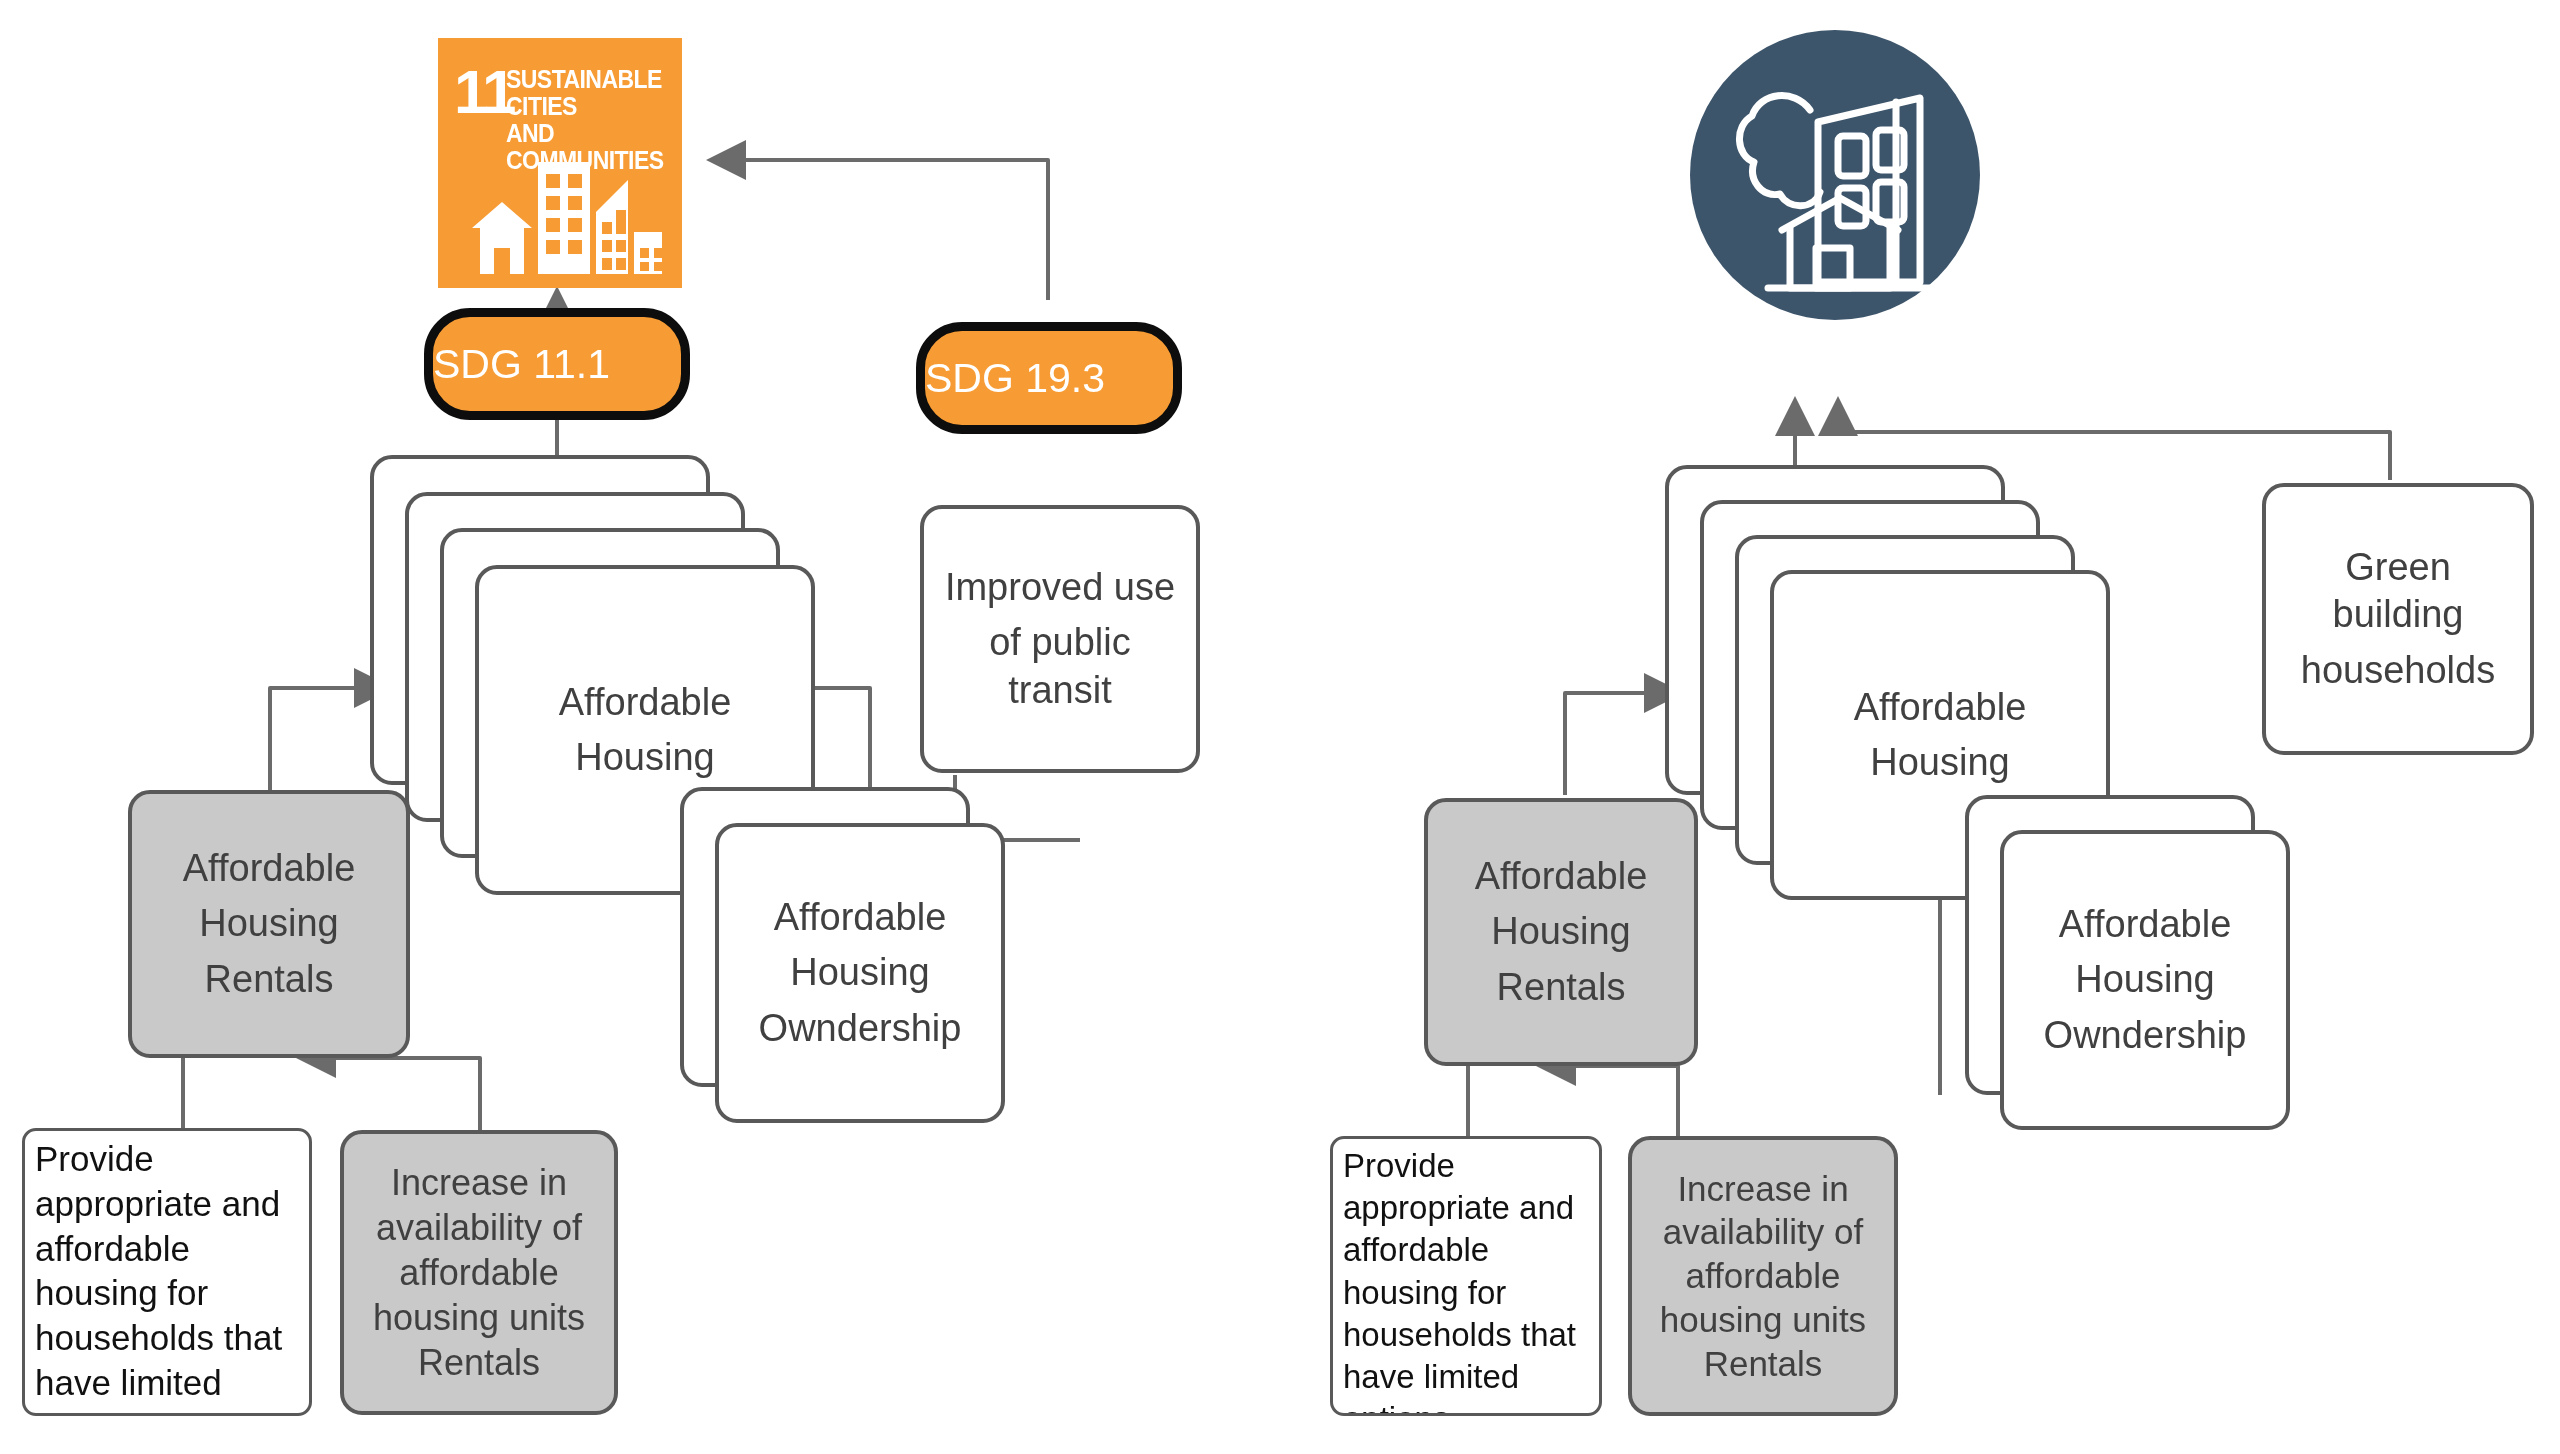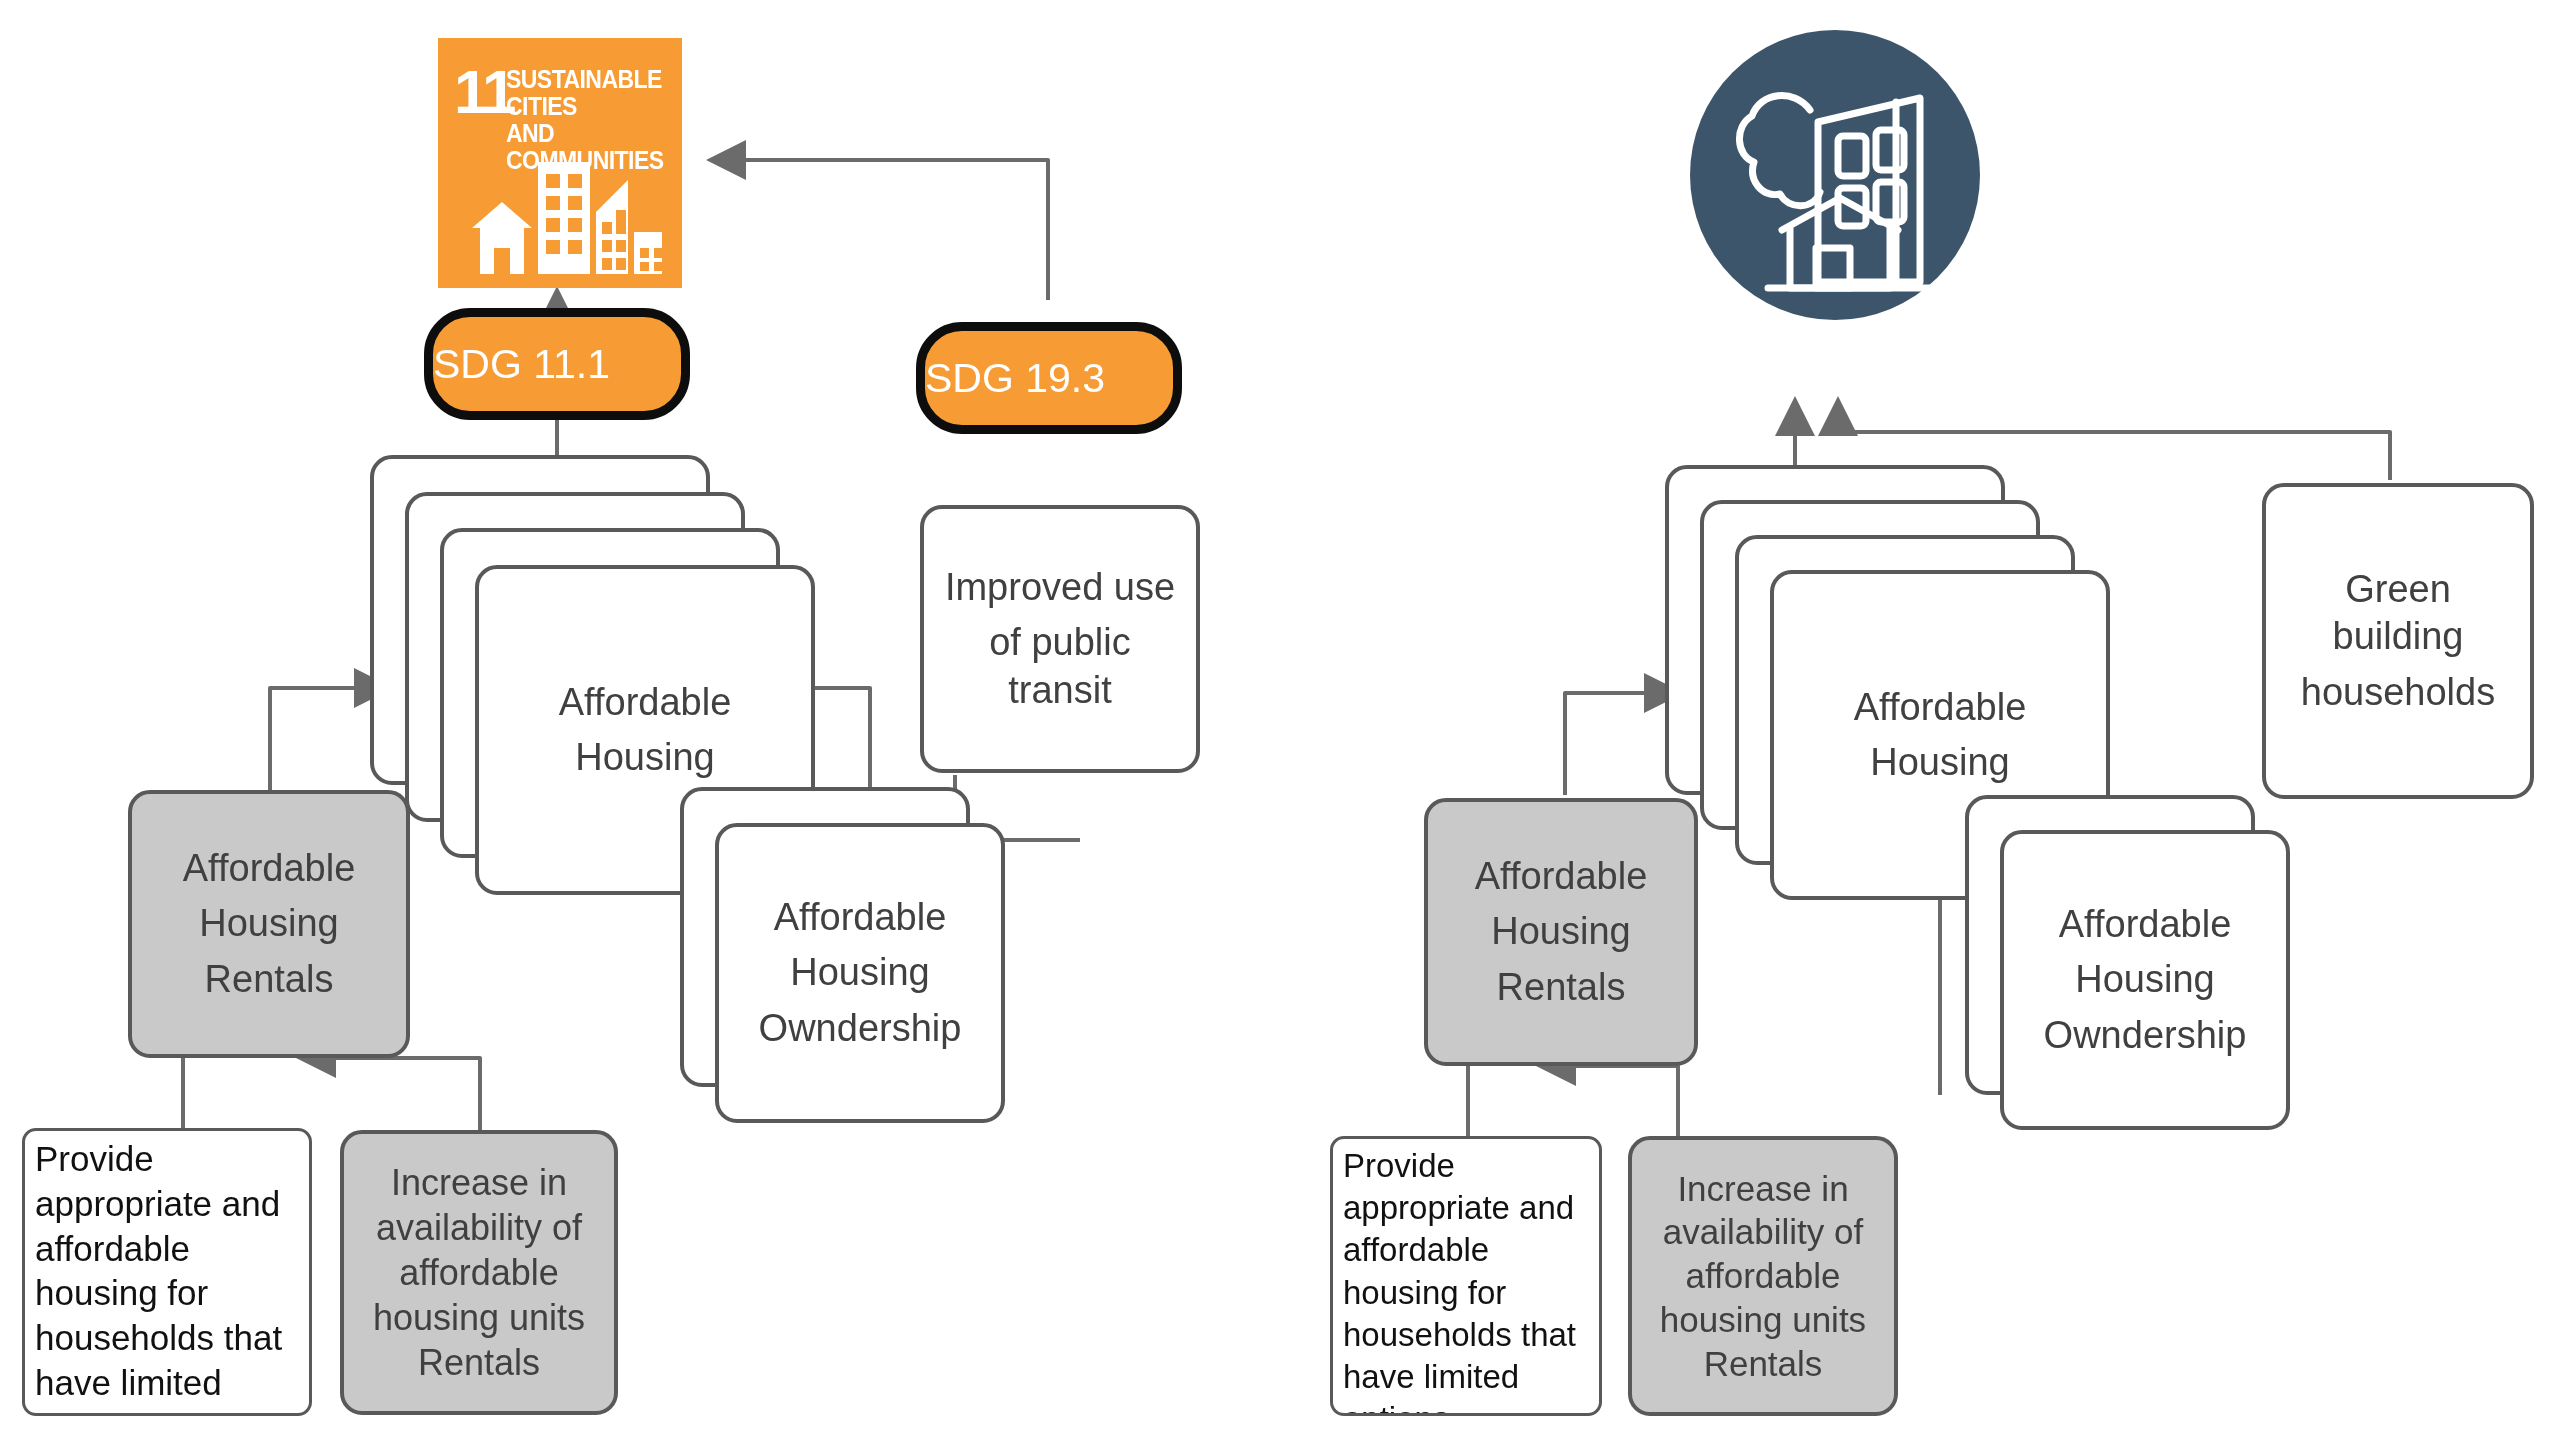--- a/index.html
+++ b/index.html
@@ -261,21 +261,21 @@
   </div>
 
   <div class="node card ghost" style="left:1665px;top:465px;width:340px;height:330px;"></div>
   <div class="node card ghost" style="left:1700px;top:500px;width:340px;height:330px;"></div>
   <div class="node card ghost" style="left:1735px;top:535px;width:340px;height:330px;"></div>
   <div class="node card" style="left:1770px;top:570px;width:340px;height:330px;flex-direction:column;">
     <span>Affordable</span>
     <span>Housing</span>
   </div>
 
-  <div class="node card" style="left:2262px;top:483px;width:272px;height:316px;flex-direction:column;">
+  <div class="node card" style="left:2262px;top:483px;width:272px;height:272px;flex-direction:column;">
     <span>Green building</span>
     <span>households</span>
   </div>
 
   <div class="node card ghost" style="left:1965px;top:795px;width:290px;height:300px;"></div>
   <div class="node card" style="left:2000px;top:830px;width:290px;height:300px;flex-direction:column;">
     <span>Affordable</span>
     <span>Housing</span>
     <span>Owndership</span>
   </div>

